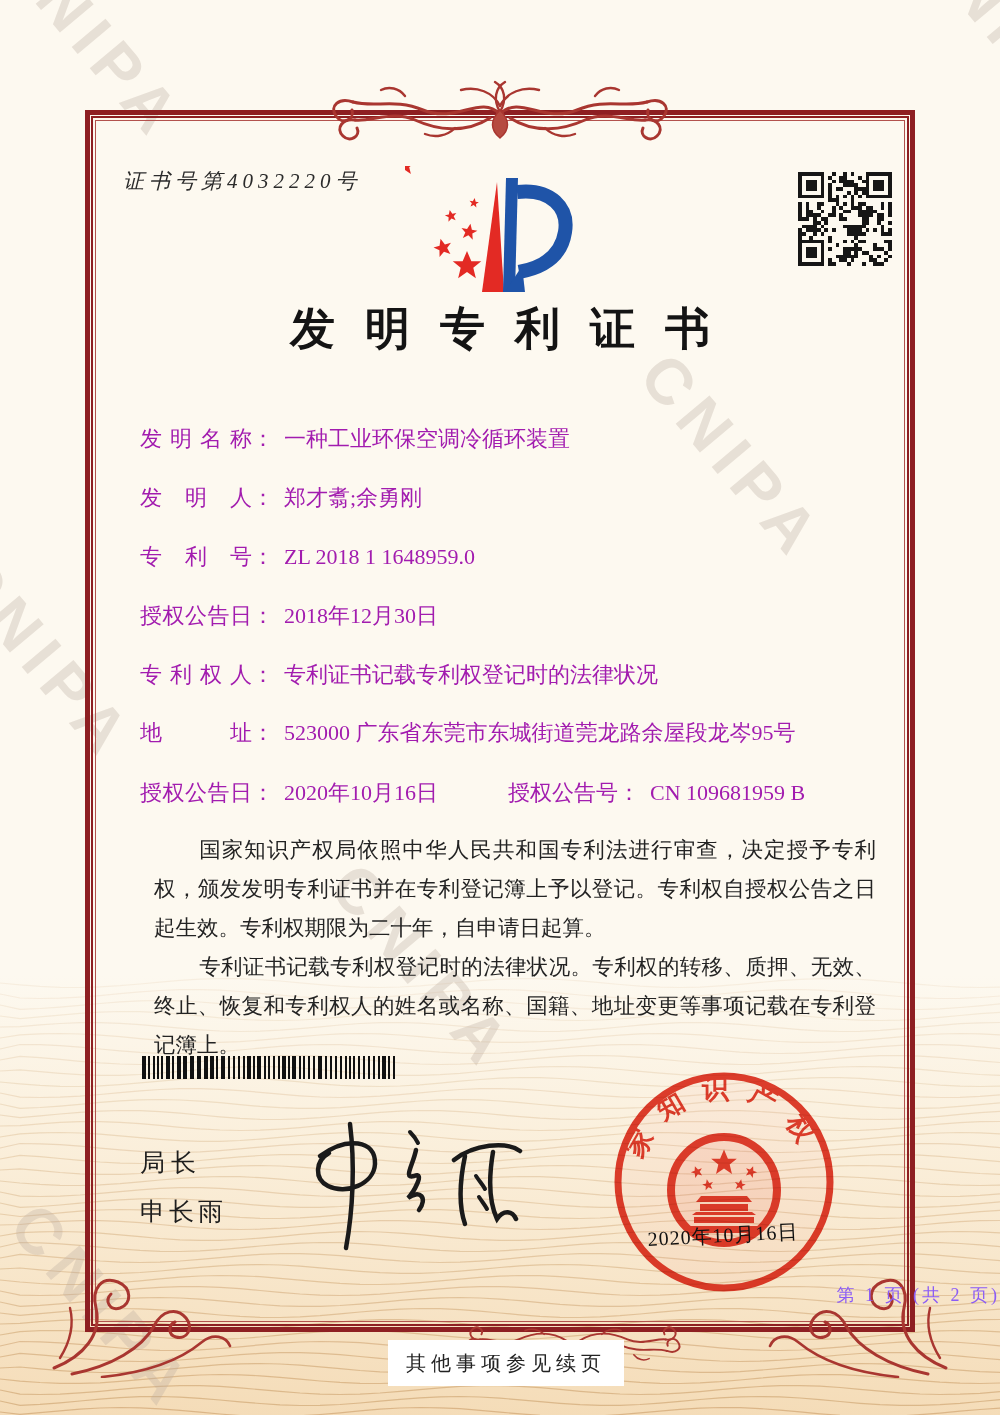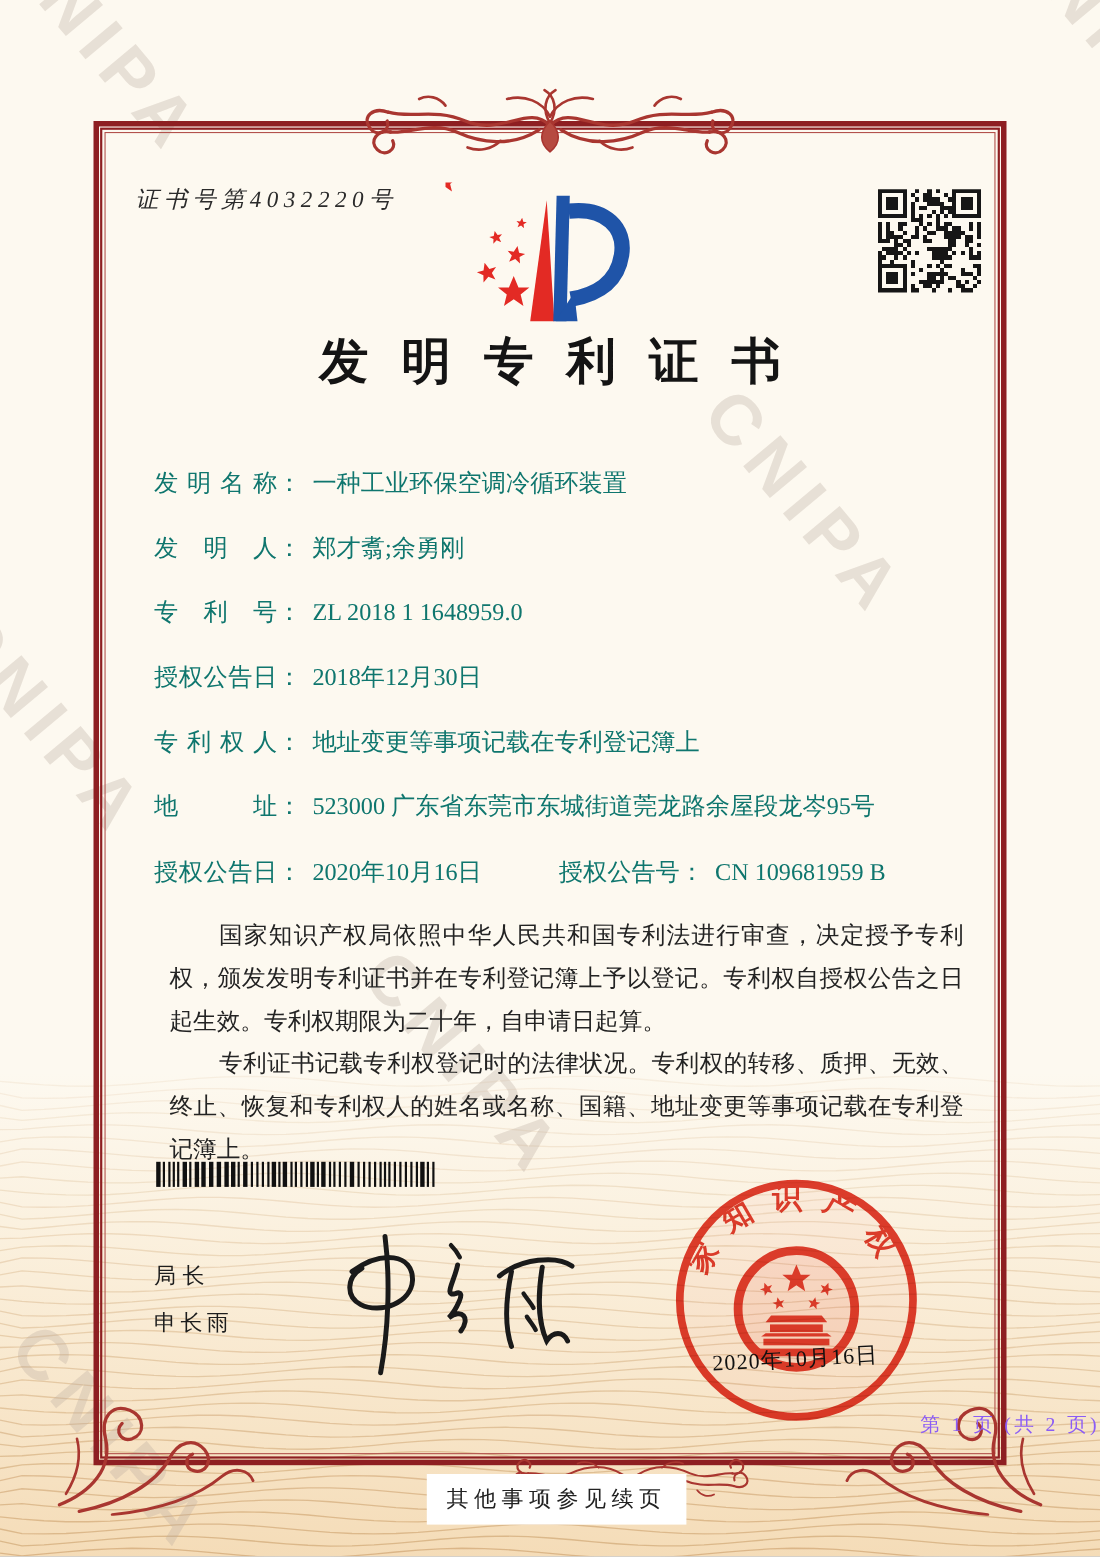--- a/index.html
+++ b/index.html
@@ -26,33 +26,33 @@
   .frame .f2{position:absolute;inset:1px;border:2px solid #8e1f22;}
   .frame .f3{position:absolute;inset:2px;border:1px solid #b3524d;}
   .flourish{position:absolute;z-index:2;pointer-events:none;}
   
   .cert-no{position:absolute;left:123px;top:167px;z-index:3;font-size:21px;letter-spacing:5px;color:#2b2b2b;font-style:italic;}
   .logo{position:absolute;left:405px;top:166px;z-index:3;}
   .qr{position:absolute;left:798px;top:172px;z-index:3;}
   .title{position:absolute;left:0;top:299px;width:1000px;z-index:3;
     text-align:center;font-size:45px;font-weight:bold;letter-spacing:30px;padding-left:30px;box-sizing:border-box;color:#141414;}
   .fields{position:absolute;left:140px;top:0;width:722px;z-index:3;}
-  .frow{position:absolute;left:0;font-size:22px;color:#0f766e;white-space:nowrap;}
+  .frow{position:absolute;left:0;font-size:22px;color:#a21caf;white-space:nowrap;}
   .f-label{display:inline-block;width:112px;text-align:justify;text-align-last:justify;text-justify:inter-character;vertical-align:bottom;}
   .f-colon{display:inline-block;}
   .f-value{margin-left:10px;}
   .frow.r1{top:424px;} .frow.r2{top:483px;} .frow.r3{top:542px;}
   .frow.r4{top:601px;} .frow.r5{top:660px;} .frow.r6{top:718px;}
   .frow.r7{top:778px;}
   .grant-no{position:absolute;left:368px;top:0;}
   .body-text{position:absolute;left:154px;top:831px;width:722px;z-index:3;
     font-size:21.5px;line-height:39px;text-align:justify;color:#232323;}
   .body-text p{margin:0;text-indent:2.1em;}
   .barcode{position:absolute;left:140px;top:1056px;z-index:3;}
-  .director{position:absolute;left:140px;top:1146px;z-index:3;font-size:20px;letter-spacing:6px;color:#1d1d1d;}
+  .director{position:absolute;left:140px;top:1146px;z-index:3;font-size:25px;letter-spacing:6px;color:#1d1d1d;}
   .director .dname{margin-top:16px;letter-spacing:4px;}
   .signature{position:absolute;left:262px;top:1118px;z-index:4;}
   .seal{position:absolute;left:608px;top:1066px;z-index:4;mix-blend-mode:multiply;}
   .seal-date{position:absolute;left:615px;top:1222px;width:216px;z-index:5;
     text-align:center;font-size:20px;color:#111;letter-spacing:1px;transform:rotate(-3deg);}
   .page-num{position:absolute;left:0;top:1283px;width:1000px;z-index:3;text-align:right;font-size:18px;letter-spacing:3px;color:#8b5cf6;}
   .cont-note{position:absolute;left:388px;top:1340px;width:236px;height:46px;z-index:5;
     background:#ffffff;text-align:center;line-height:46px;font-size:20px;letter-spacing:5px;color:#222;}
 </style>
 </head>
@@ -485,21 +485,21 @@
     <div class="frow r2">
       <span class="f-label">发明人</span><span class="f-colon">：</span><span class="f-value">郑才翥;余勇刚</span>
     </div>
     <div class="frow r3">
       <span class="f-label">专利号</span><span class="f-colon">：</span><span class="f-value">ZL 2018 1 1648959.0</span>
     </div>
     <div class="frow r4">
       <span class="f-label">授权公告日</span><span class="f-colon">：</span><span class="f-value">2018年12月30日</span>
     </div>
     <div class="frow r5">
-      <span class="f-label">专利权人</span><span class="f-colon">：</span><span class="f-value">地址变更等事项记载在专利登记簿上</span>
+      <span class="f-label">专利权人</span><span class="f-colon">：</span><span class="f-value">专利证书记载专利权登记时的法律状况</span>
     </div>
     <div class="frow r6">
       <span class="f-label">地址</span><span class="f-colon">：</span><span class="f-value">523000 广东省东莞市东城街道莞龙路余屋段龙岑95号</span>
     </div>
     <div class="frow r7">
       <span class="f-label">授权公告日</span><span class="f-colon">：</span><span class="f-value">2020年10月16日</span>
       <span class="grant-no">
         <span>授权公告号</span><span>：</span><span class="f-value">CN 109681959 B</span>
       </span>
     </div>

